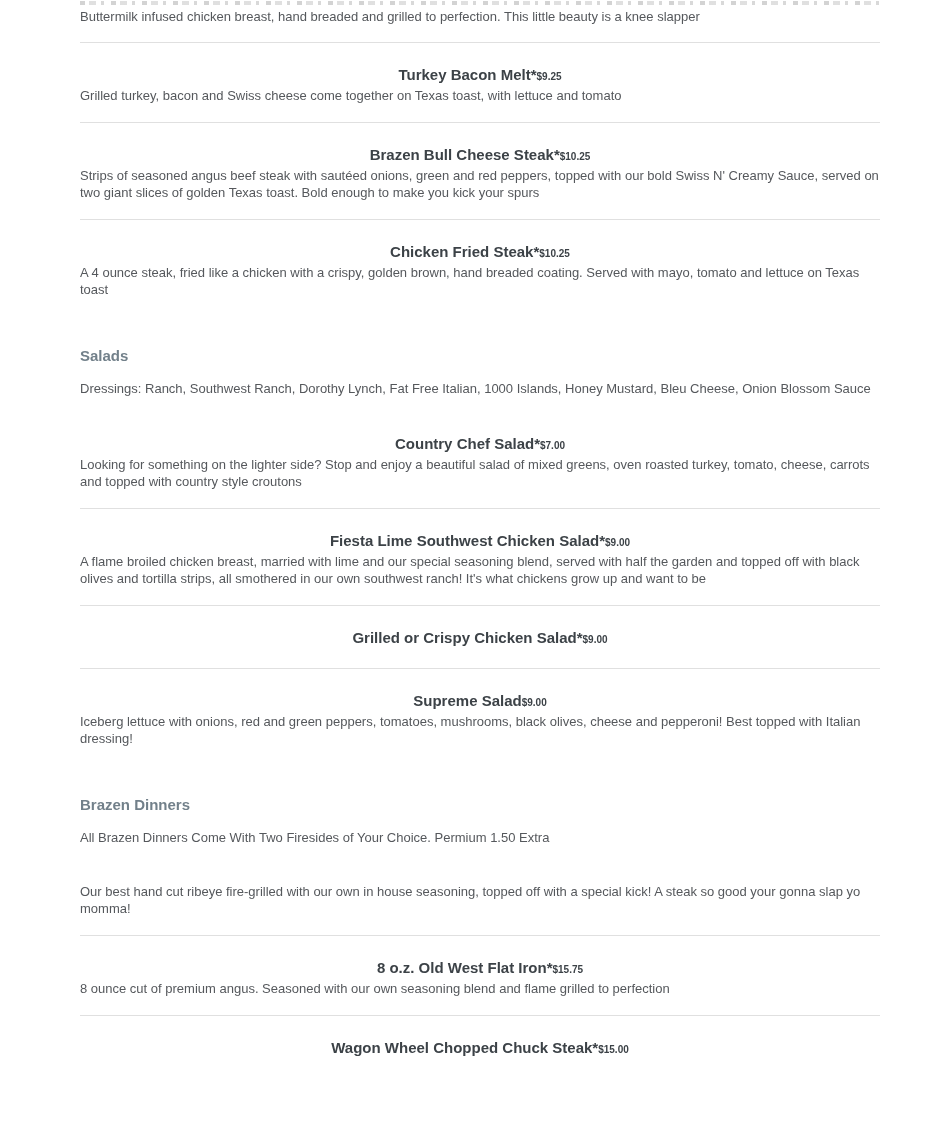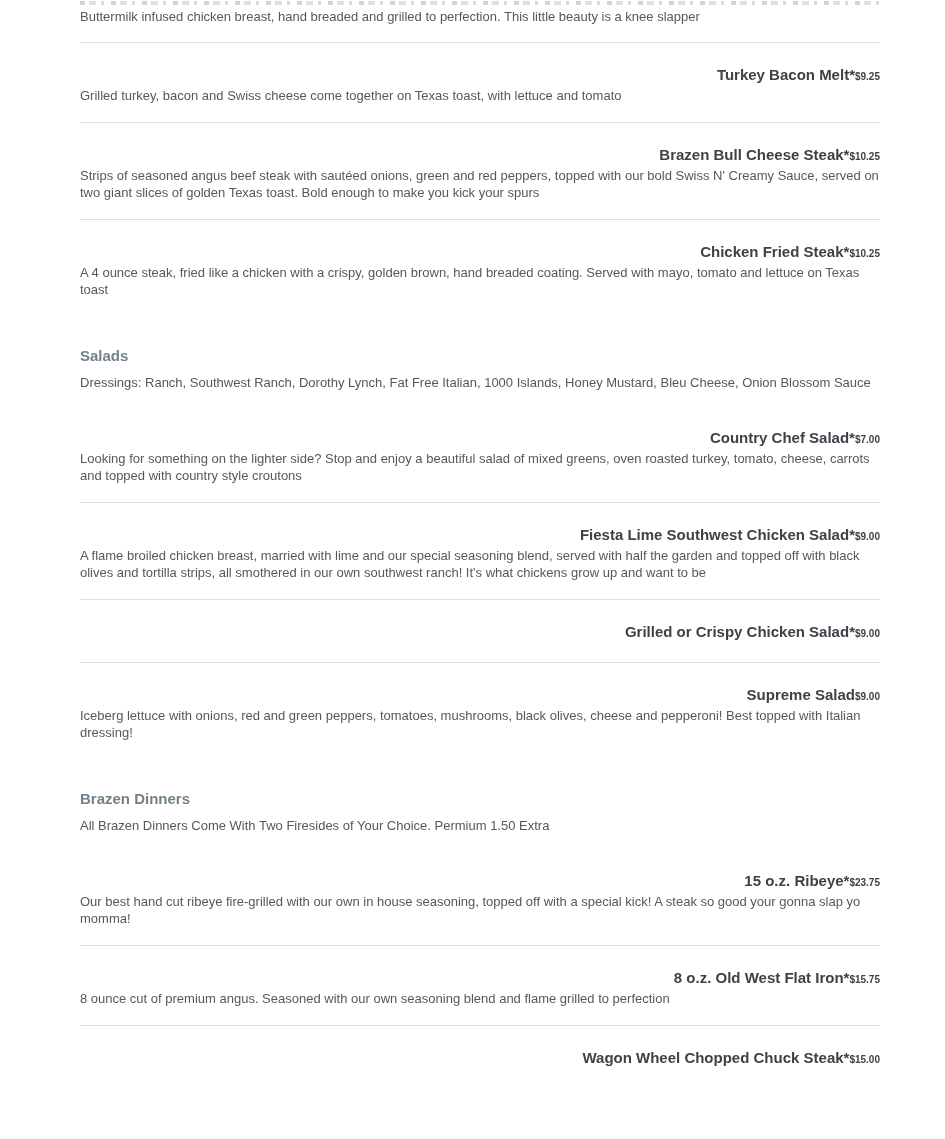--- a/index.html
+++ b/index.html
@@ -28,21 +28,21 @@
   }
   .menu-item-partial .item-description { margin-top: 3px; }
   .menu-item {
     padding: 22px 0 18px 0;
     border-bottom: 1px solid #e0e0e0;
     cursor: pointer;
   }
   .menu-item.last { border-bottom: none; }
   .item-header {
     display: flex;
-    justify-content: flex-end;
+    justify-content: center;
     align-items: baseline;
     line-height: 20px;
   }
   .item-name {
     font-size: 15px;
     font-weight: bold;
     color: #3c4247;
   }
   .item-price {
     font-size: 10px;
@@ -56,21 +56,21 @@
     color: #55585c;
   }
   .section-header { margin: 28px 0 15px 0; }
   .section-heading {
     font-size: 15px;
     line-height: 24px;
     font-weight: bold;
     color: #72808a;
   }
   .section-note {
-    margin-top: 6px;
+    margin-top: 12px;
     font-size: 13px;
     line-height: 17px;
     color: #55585c;
   }
 </style>
 </head>
 <body>
 
 <div class="content">
 
@@ -135,24 +135,20 @@
           </div>
           <p class="item-description">Iceberg lettuce with onions, red and green peppers, tomatoes, mushrooms, black olives, cheese and pepperoni! Best topped with Italian dressing!</p>
         </div>
       </section>
       <section class="menu-section">
         <div class="section-header">
           <h2 class="section-heading">Brazen Dinners</h2>
           <p class="section-note">All Brazen Dinners Come With Two Firesides of Your Choice. Permium 1.50 Extra</p>
         </div>
         <div class="menu-item">
-          <div class="item-header">
-            <span class="item-name">15 o.z. Ribeye*</span>
-            <span class="item-price">$23.75</span>
-          </div>
           <p class="item-description">Our best hand cut ribeye fire-grilled with our own in house seasoning, topped off with a special kick! A steak so good your gonna slap yo momma!</p>
         </div>
         <div class="menu-item">
           <div class="item-header">
             <span class="item-name">8 o.z. Old West Flat Iron*</span>
             <span class="item-price">$15.75</span>
           </div>
           <p class="item-description">8 ounce cut of premium angus. Seasoned with our own seasoning blend and flame grilled to perfection</p>
         </div>
         <div class="menu-item last">

